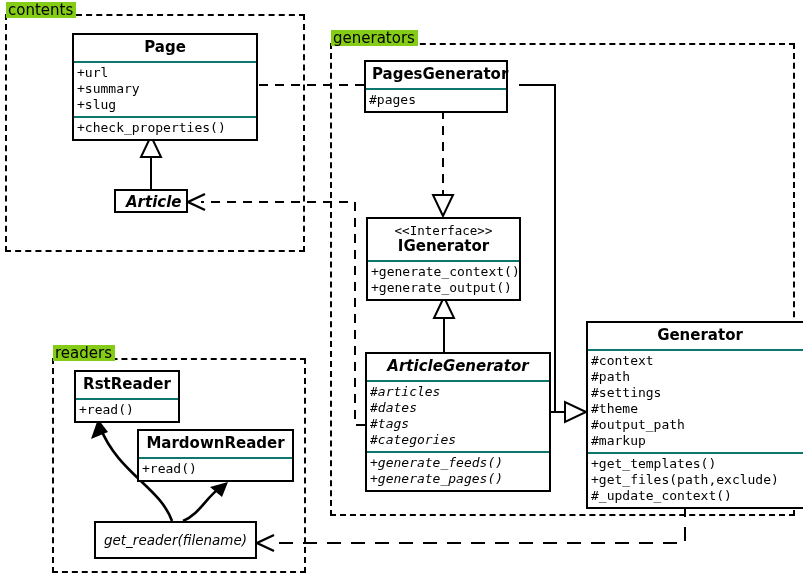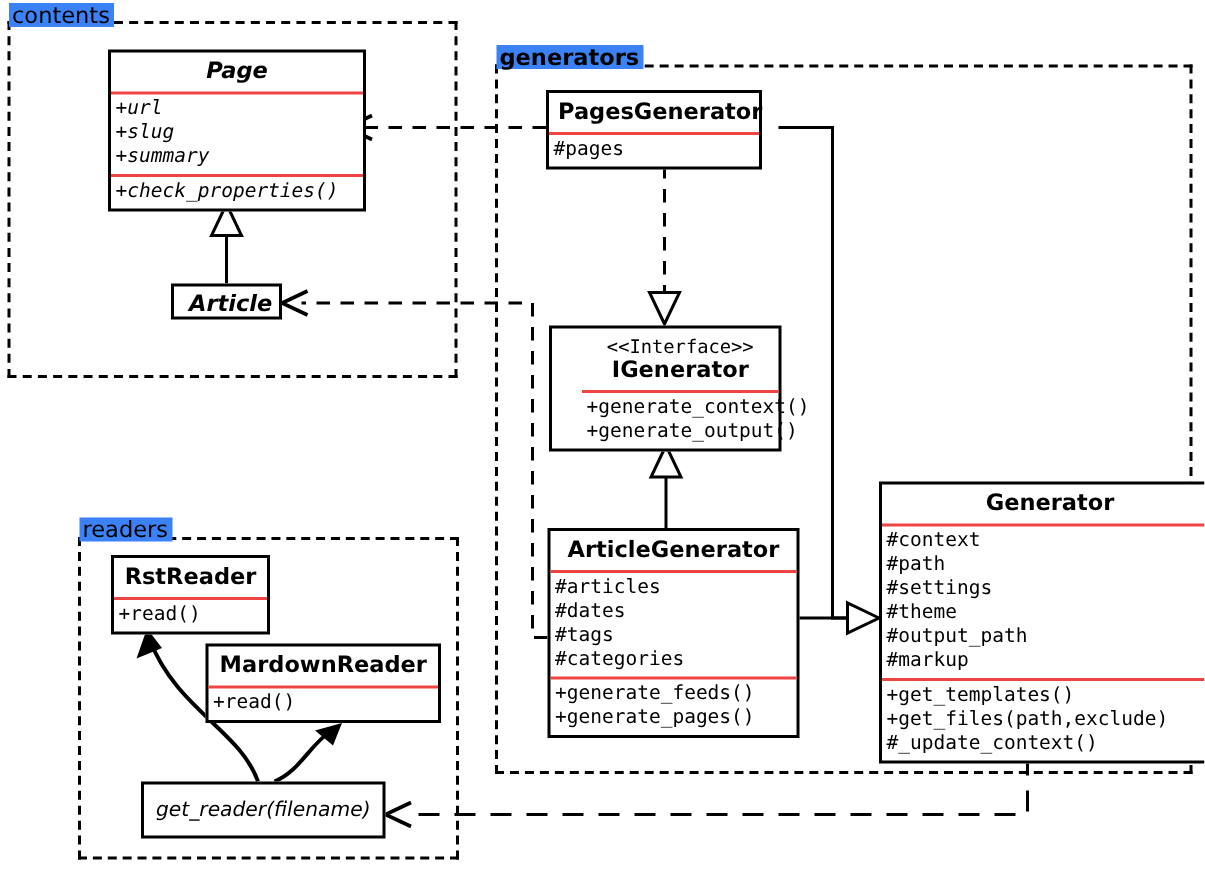--- a/index.html
+++ b/index.html
@@ -31,21 +31,21 @@
     position: absolute;
     border: 2px dashed #000;
     box-sizing: border-box;
     background: transparent;
   }
   .pkg-label {
     position: absolute;
     font-family: "DejaVu Sans", sans-serif;
     font-size: 15px;
     color: #000;
-    background: #3b82f6;
+    background: #84cc16;
     padding: 0 3px 0 2px;
     line-height: 16px;
     white-space: nowrap;
     text-align: center;
   }
 
   
   .uml {
     position: absolute;
     box-sizing: border-box;
@@ -64,21 +64,21 @@
     white-space: nowrap;
   }
   .uml-name .stereo {
     display: block;
     font-weight: normal;
     font-size: 12.5px;
     font-family: "DejaVu Sans Mono", monospace;
     line-height: 15px;
   }
   .uml-sect {
-    border-top: 2px solid #ef4444;
+    border-top: 2px solid #0f766e;
     padding: 2px 3px 3px 3px;
   }
   .uml-sect .row {
     font-family: "DejaVu Sans Mono", monospace;
     font-size: 13px;
     line-height: 16px;
     color: #000;
     white-space: nowrap;
   }
   .uml.plain {
@@ -159,60 +159,60 @@
     <g>
       <path d="M 183,521 C 200,514 206,497 221,487" fill="none" stroke="#000" stroke-width="2.6"></path>
       <polygon points="228,482 210,487 222,497" fill="#000"></polygon>
     </g>
   </svg>
 
   <div class="pkg" style="left:5px; top:14px; width:300px; height:238px;"></div>
   <div class="pkg-label" style="left:6px; top:2px;">contents</div>
 
   <div class="pkg" style="left:330px; top:43px; width:465px; height:473px;"></div>
-  <div class="pkg-label" style="left:331px; top:30px;font-weight:bold;">generators</div>
+  <div class="pkg-label" style="left:331px; top:30px;">generators</div>
 
   <div class="pkg" style="left:52px; top:358px; width:254px; height:215px;"></div>
   <div class="pkg-label" style="left:53px; top:345px;">readers</div>
 
-  <div class="uml" style="left:72px; top:33px; width:172px;font-style:italic;">
+  <div class="uml" style="left:72px; top:33px; width:186px;">
     <div class="uml-name">Page</div>
     <div class="uml-sect">
       <div class="row">+url</div>
+      <div class="row">+summary</div>
       <div class="row">+slug</div>
-      <div class="row">+summary</div>
     </div>
     <div class="uml-sect">
       <div class="row">+check_properties()</div>
     </div>
   </div>
 
   <div class="uml compact" style="left:114px; top:189px; width:74px;">
     <div class="uml-name">Article</div>
   </div>
 
   <div class="uml" style="left:364px; top:60px; width:144px;">
     <div class="uml-name">PagesGenerator</div>
     <div class="uml-sect">
       <div class="row">#pages</div>
     </div>
   </div>
 
-  <div class="uml" style="left:366px; top:217px; width:155px;padding-left:20px;">
+  <div class="uml" style="left:366px; top:217px; width:155px;">
     <div class="uml-name">
       <span class="stereo">&lt;&lt;Interface&gt;&gt;</span>
       <span>IGenerator</span>
     </div>
     <div class="uml-sect">
       <div class="row">+generate_context()</div>
       <div class="row">+generate_output()</div>
     </div>
   </div>
 
-  <div class="uml" style="left:365px; top:352px; width:168px;">
+  <div class="uml" style="left:365px; top:352px; width:186px;font-style:italic;">
     <div class="uml-name">ArticleGenerator</div>
     <div class="uml-sect">
       <div class="row">#articles</div>
       <div class="row">#dates</div>
       <div class="row">#tags</div>
       <div class="row">#categories</div>
     </div>
     <div class="uml-sect">
       <div class="row">+generate_feeds()</div>
       <div class="row">+generate_pages()</div>

